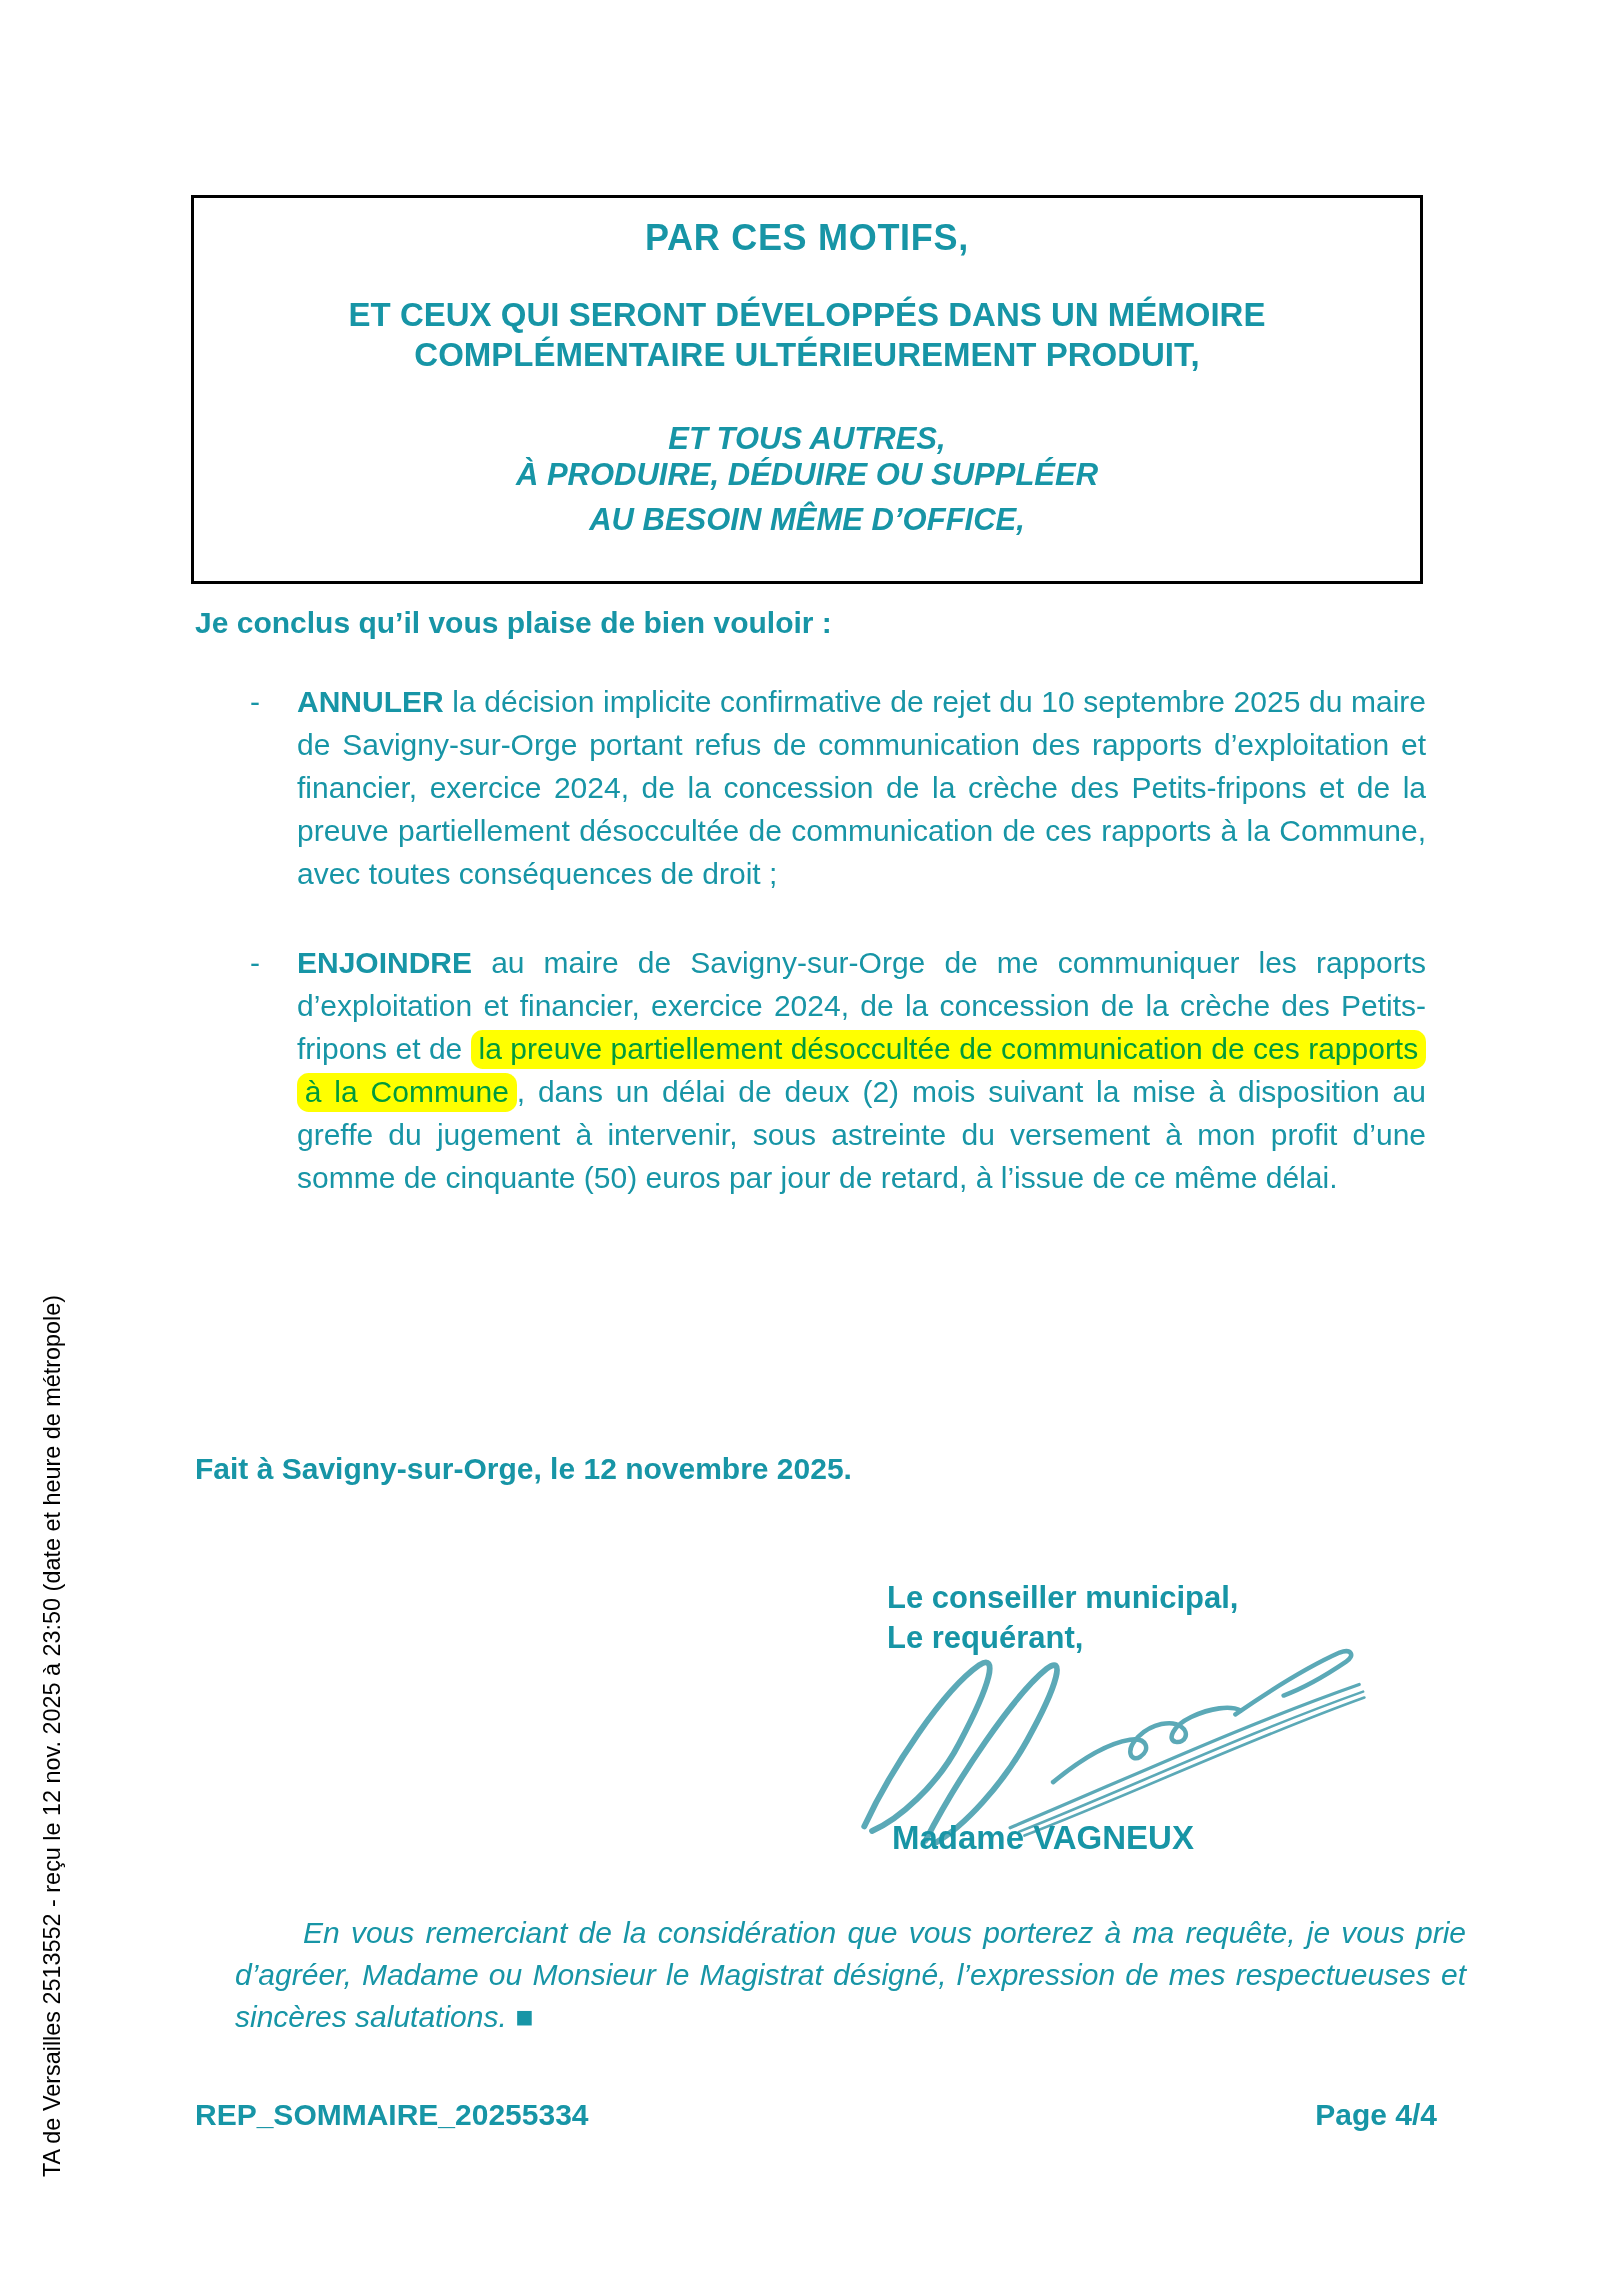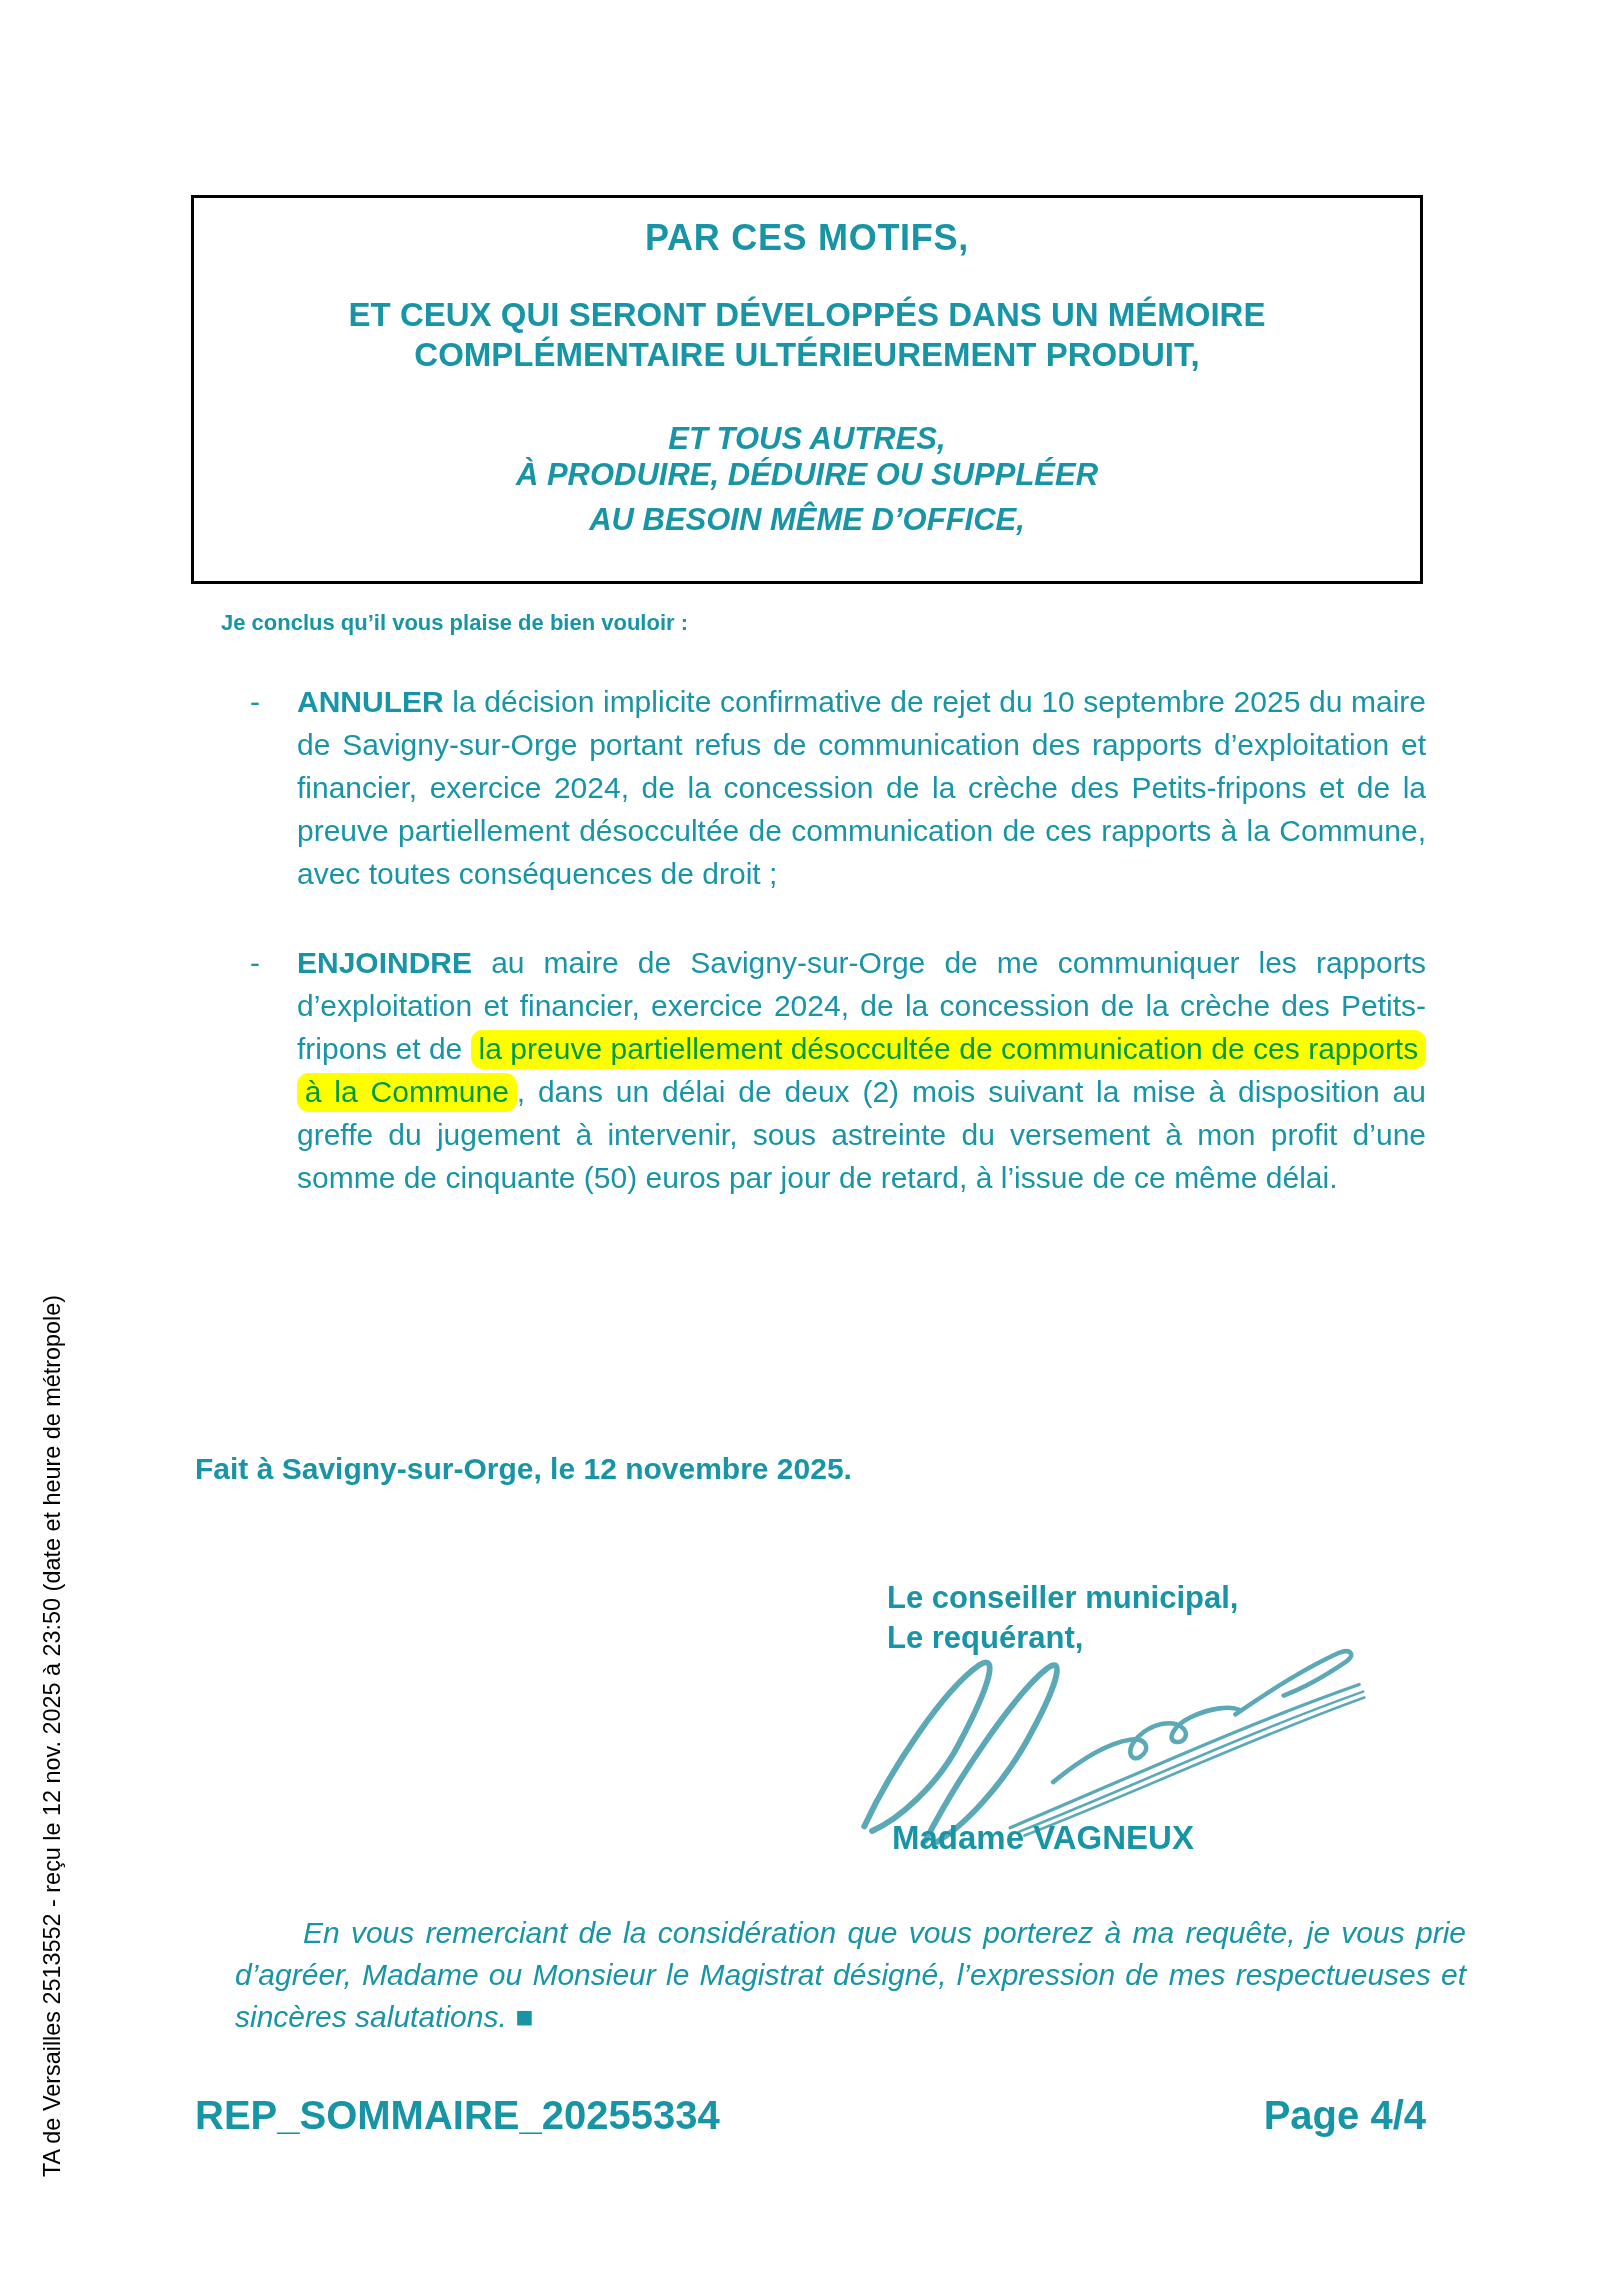--- a/index.html
+++ b/index.html
@@ -18,21 +18,21 @@
   .motifs-box{
     position:absolute;left:191px;top:195px;width:1232px;height:389px;
     border:3.3px solid #000;box-sizing:border-box;text-align:center;
   }
   .motifs-title{margin-top:19.5px;font-size:36px;font-weight:bold;line-height:39px;letter-spacing:0.7px;}
   .motifs-sub{margin-top:38px;font-size:33px;font-weight:bold;line-height:40px;}
   .motifs-italic{margin-top:46px;font-size:31px;font-weight:bold;font-style:italic;line-height:36px;}
   .motifs-italic3{margin-top:9px;font-size:31px;font-weight:bold;font-style:italic;line-height:36px;}
   
   .conclusion{position:absolute;left:195px;top:603px;width:1231px;}
-  .conclusion-heading{font-size:22px;font-weight:bold;line-height:39px;margin-left:26px;}
+  .conclusion-heading{font-size:30px;font-weight:bold;line-height:39px;}
   .item{display:flex;margin-left:55px;}
   .item1{margin-top:38px;}
   .item2{margin-top:46px;}
   .bullet{flex:0 0 47px;font-size:30px;line-height:43px;}
   .item-text{flex:1;font-size:30px;line-height:43px;text-align:justify;}
   .lead{font-weight:bold;}
   .hl{
     background:#FFFF00;color:#009B3B;
     border-radius:11.7px;padding:2px 7.8px 3.9px 7.8px;
     box-decoration-break:clone;-webkit-box-decoration-break:clone;
@@ -40,23 +40,23 @@
   .reserves{position:absolute;right:191px;top:1359px;font-size:33px;font-weight:bold;font-style:italic;line-height:39px;}
   .fait{position:absolute;left:195px;top:1449px;font-size:30px;font-weight:bold;line-height:39px;}
   .sig-block{position:absolute;left:887px;top:1542px;font-size:31px;font-weight:bold;line-height:40px;margin-top:36px;}
   .sig-svg{position:absolute;left:846px;top:1631px;}
   .sig-name{position:absolute;left:892px;top:1820px;font-size:33px;font-weight:bold;line-height:36px;}
   .closing{
     position:absolute;left:195px;top:1912px;width:1231px;
     font-size:30px;font-style:italic;line-height:42px;text-align:justify;text-indent:68px;margin-left:40px;
   }
   .footer{
-    position:absolute;left:195px;right:191px;top:2098px;
+    position:absolute;left:195px;right:180px;top:2098px;
     display:flex;justify-content:space-between;
-    font-size:40px;font-weight:bold;line-height:34px;
+    font-size:30px;font-weight:bold;line-height:34px;
   }
 </style>
 </head>
 <body>
 
 <div class="page">
 
   <div class="stamp">TA de Versailles 2513552 - reçu le 12 nov. 2025 à 23:50 (date et heure de métropole)</div>
 
   <div class="motifs-box">

